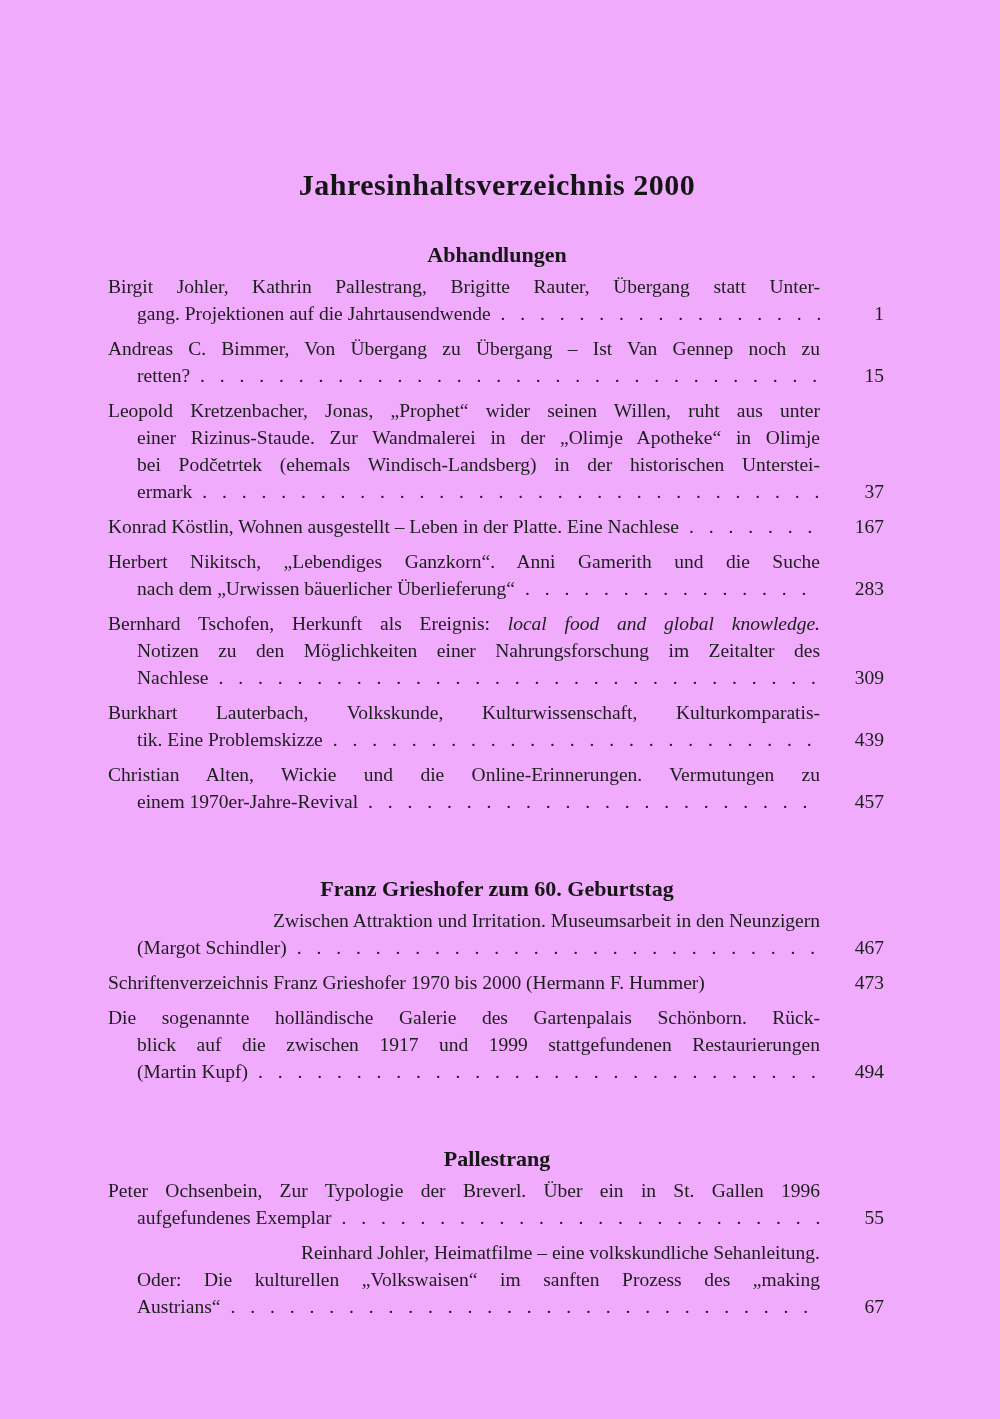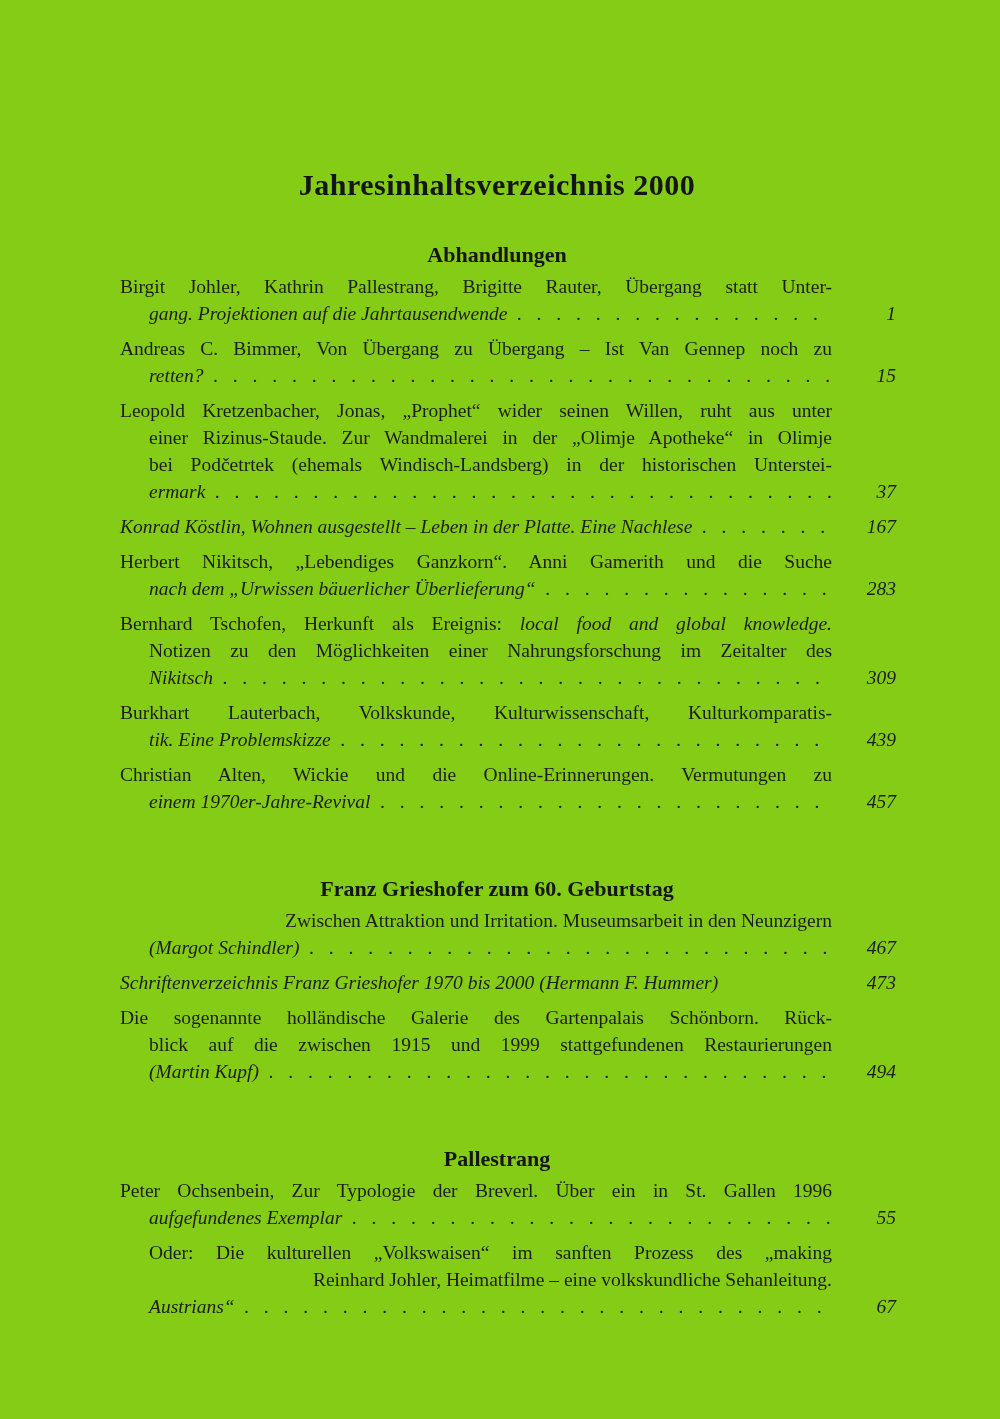--- a/index.html
+++ b/index.html
@@ -2,35 +2,35 @@
 <html><head>
 <meta charset="utf-8">
 <style>
   html, body { margin: 0; padding: 0; background: #ffffff; }
   .page {
     position: relative;
     width: 1000px;
     height: 1419px;
     box-sizing: border-box;
     padding: 166px 114px 0 108px;
-    background: #84cc16;
+    background: #f0abfc;
     color: #1d1d1d;
     font-family: "Liberation Serif", "DejaVu Serif", serif;
     overflow: hidden;
   }
   .title {
     margin: 0;
     font-size: 30px;
     line-height: 38px;
     font-weight: bold;
     text-align: center;
     letter-spacing: 0.5px;
     color: #151515;
   }
-  .section { margin: 12px; }
+  .section { margin: 0; }
   #toc .section { margin-top: 60px; }
   #toc .section:first-child { margin-top: 37px; }
   .section-heading {
     font-size: 22px;
     line-height: 27px;
     font-weight: bold;
     text-align: center;
     margin: 0 0 5px 0;
     color: #161616;
   }
@@ -48,21 +48,20 @@
     text-align: justify;
     text-align-last: justify;
     text-justify: inter-word;
   }
   .line.ind { padding-left: 29px; }
   .lastline {
     display: flex;
     align-items: flex-end;
     width: 778px;
     box-sizing: border-box;
-    font-style: italic;
   }
   .lastline.ind { padding-left: 29px; }
   .end-text { flex: 0 0 auto; white-space: nowrap; }
   .dots {
     flex: 1 1 auto;
     overflow: hidden;
     white-space: nowrap;
     letter-spacing: 5px;
     padding-left: 10px;
     min-width: 0;
@@ -121,21 +120,21 @@
           <div class="lastline ind">
             <span class="end-text">nach dem „Urwissen bäuerlicher Überlieferung“</span>
             <span class="dots">. . . . . . . . . . . . . . . . . . . . . . . . . . . . . . . . . . . . . . . . . . . . . . . . . . . . . . . . . . . . . . . . . . . . . . . . . . . . . . . . </span>
             <span class="pagenum">283</span>
           </div>
         </div>
         <div class="entry">
           <div class="line j"><span>Bernhard Tschofen, Herkunft als Ereignis: </span><span class="it">local food and global knowledge.</span></div>
           <div class="line j ind">Notizen zu den Möglichkeiten einer Nahrungsforschung im Zeitalter des</div>
           <div class="lastline ind">
-            <span class="end-text">Nikitsch</span>
+            <span class="end-text">Nachlese</span>
             <span class="dots">. . . . . . . . . . . . . . . . . . . . . . . . . . . . . . . . . . . . . . . . . . . . . . . . . . . . . . . . . . . . . . . . . . . . . . . . . . . . . . . . </span>
             <span class="pagenum">309</span>
           </div>
         </div>
         <div class="entry">
           <div class="line j">Burkhart Lauterbach, Volkskunde, Kulturwissenschaft, Kulturkomparatis-</div>
           <div class="lastline ind">
             <span class="end-text">tik. Eine Problemskizze</span>
             <span class="dots">. . . . . . . . . . . . . . . . . . . . . . . . . . . . . . . . . . . . . . . . . . . . . . . . . . . . . . . . . . . . . . . . . . . . . . . . . . . . . . . . </span>
             <span class="pagenum">439</span>
@@ -162,41 +161,41 @@
         </div>
         <div class="entry">
           <div class="lastline">
             <span class="end-text">Schriftenverzeichnis Franz Grieshofer 1970 bis 2000 (Hermann F. Hummer)</span>
             <span class="dots"></span>
             <span class="pagenum">473</span>
           </div>
         </div>
         <div class="entry">
           <div class="line j">Die sogenannte holländische Galerie des Gartenpalais Schönborn. Rück-</div>
-          <div class="line j ind">blick auf die zwischen 1915 und 1999 stattgefundenen Restaurierungen</div>
+          <div class="line j ind">blick auf die zwischen 1917 und 1999 stattgefundenen Restaurierungen</div>
           <div class="lastline ind">
             <span class="end-text">(Martin Kupf)</span>
             <span class="dots">. . . . . . . . . . . . . . . . . . . . . . . . . . . . . . . . . . . . . . . . . . . . . . . . . . . . . . . . . . . . . . . . . . . . . . . . . . . . . . . . </span>
             <span class="pagenum">494</span>
           </div>
         </div>
       </div>
       <div class="section">
         <div class="section-heading">Pallestrang</div>
         <div class="entry">
           <div class="line j">Peter Ochsenbein, Zur Typologie der Breverl. Über ein in St. Gallen 1996</div>
           <div class="lastline ind">
             <span class="end-text">aufgefundenes Exemplar</span>
             <span class="dots">. . . . . . . . . . . . . . . . . . . . . . . . . . . . . . . . . . . . . . . . . . . . . . . . . . . . . . . . . . . . . . . . . . . . . . . . . . . . . . . . </span>
             <span class="pagenum">55</span>
           </div>
         </div>
         <div class="entry">
+          <div class="line">Reinhard Johler, Heimatfilme – eine volkskundliche Sehanleitung.</div>
           <div class="line j ind">Oder: Die kulturellen „Volkswaisen“ im sanften Prozess des „making</div>
-          <div class="line">Reinhard Johler, Heimatfilme – eine volkskundliche Sehanleitung.</div>
           <div class="lastline ind">
             <span class="end-text">Austrians“</span>
             <span class="dots">. . . . . . . . . . . . . . . . . . . . . . . . . . . . . . . . . . . . . . . . . . . . . . . . . . . . . . . . . . . . . . . . . . . . . . . . . . . . . . . . </span>
             <span class="pagenum">67</span>
           </div>
         </div>
       </div>
     </div>
 </div>
 

